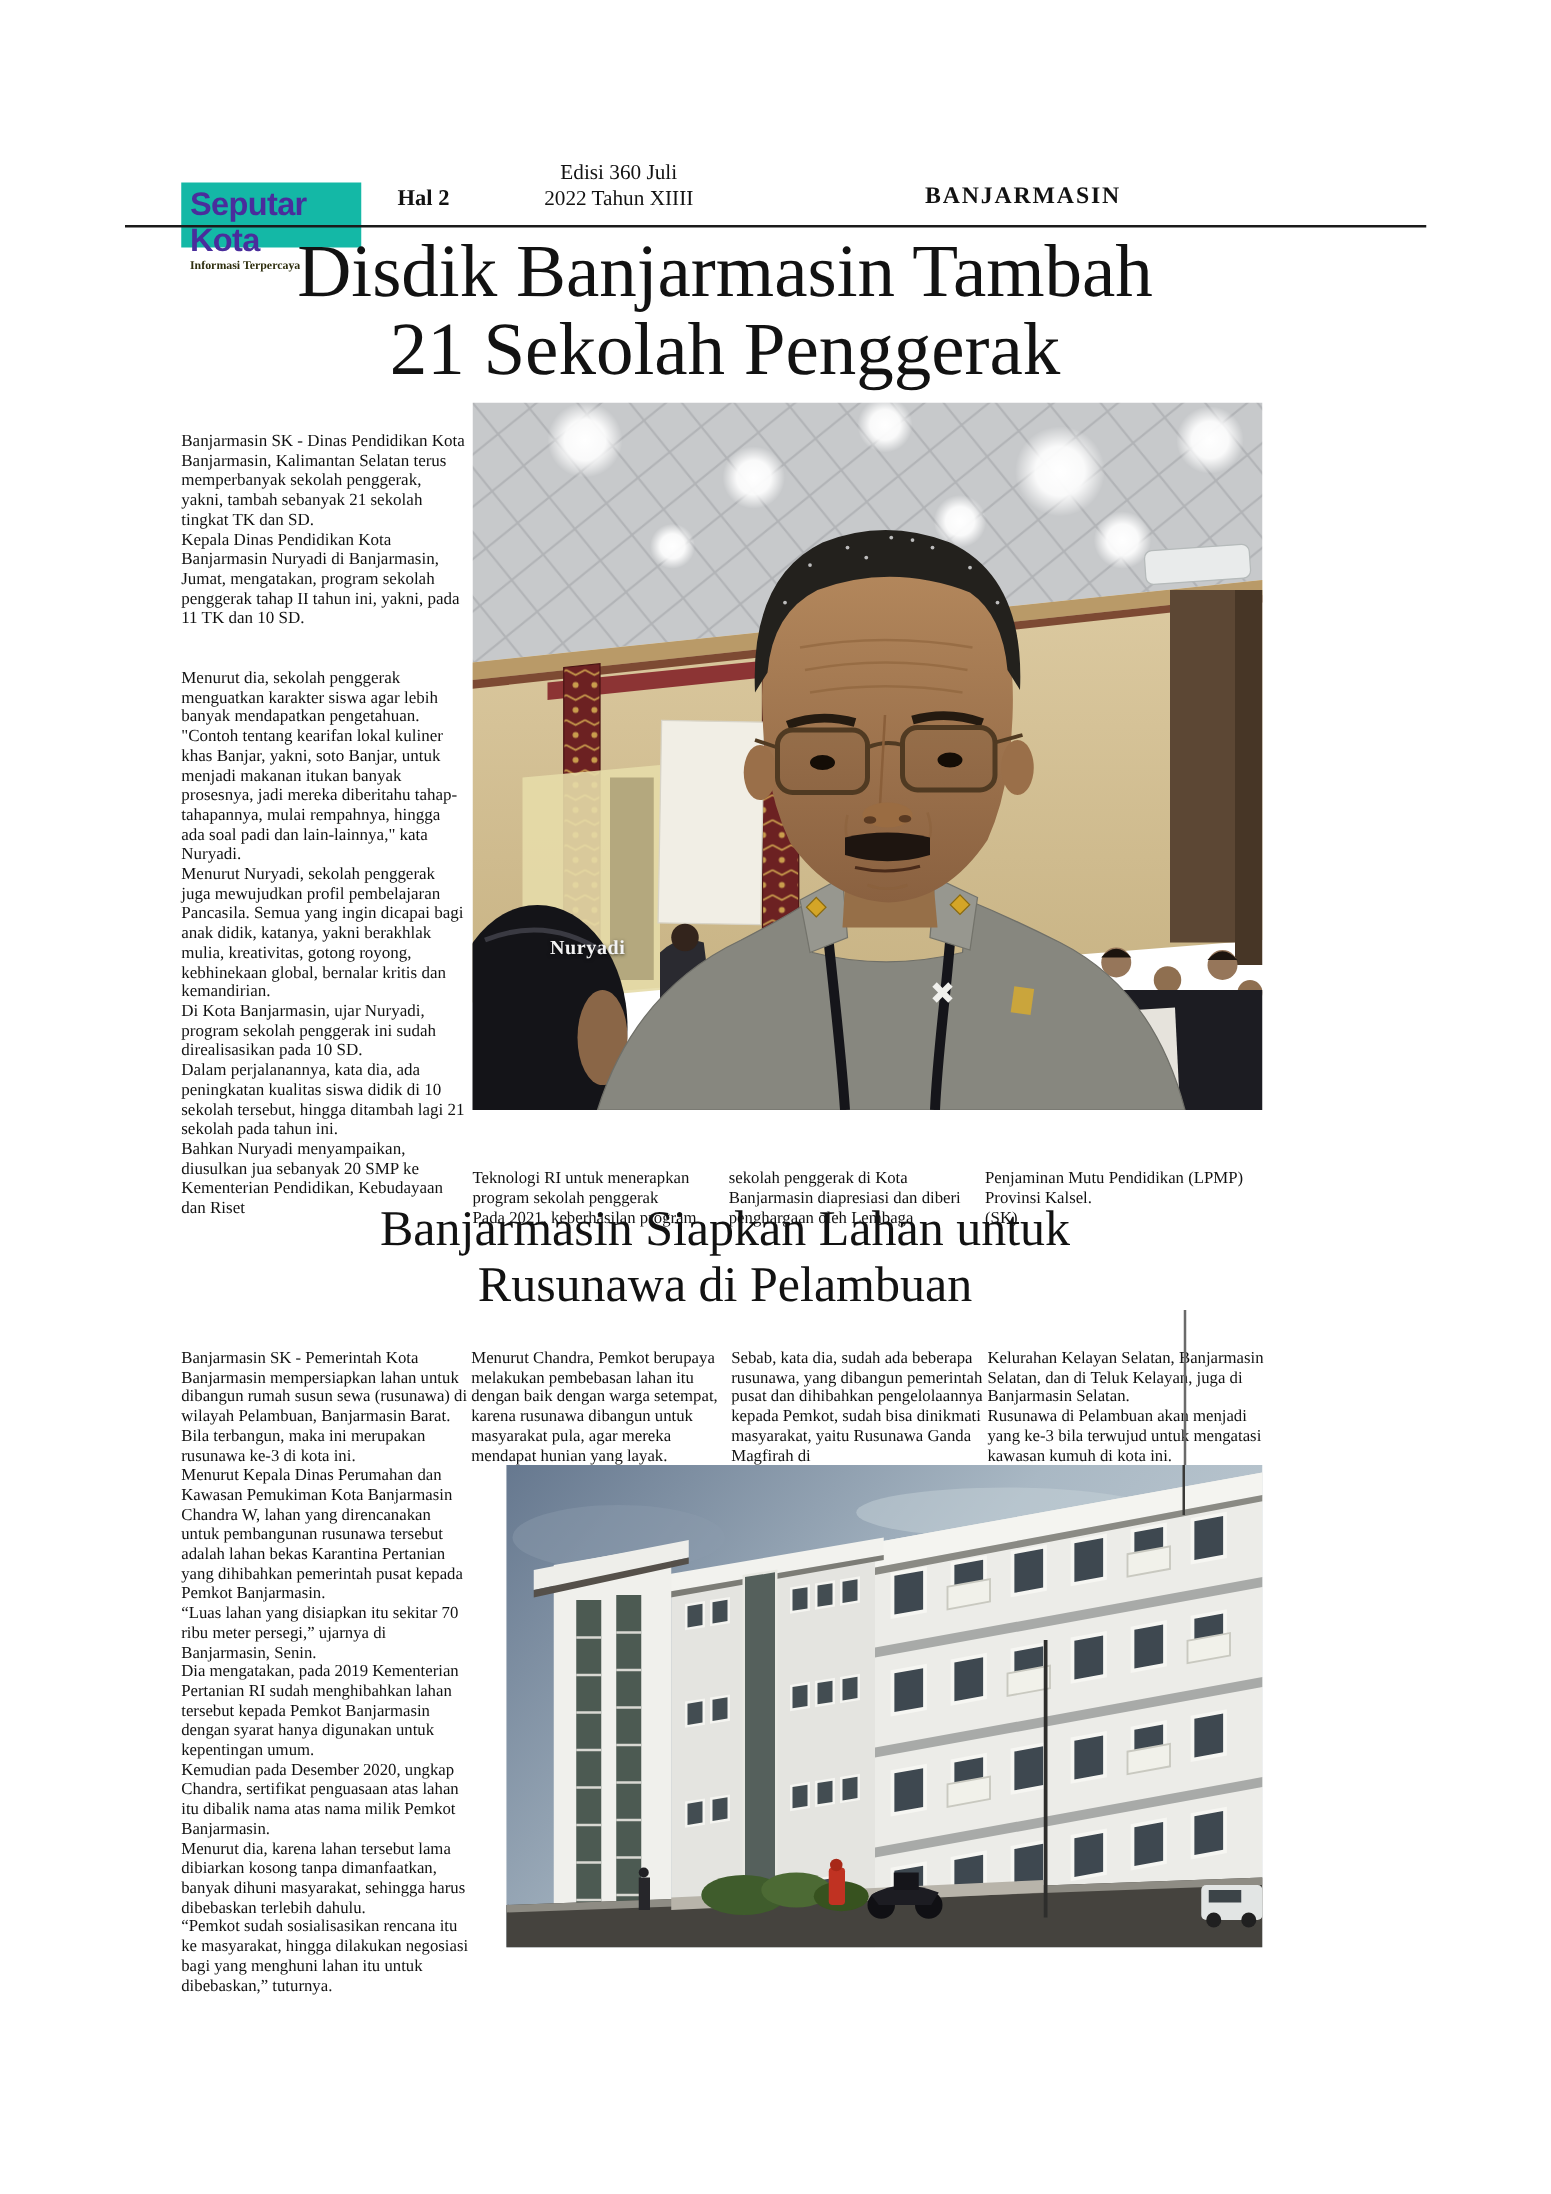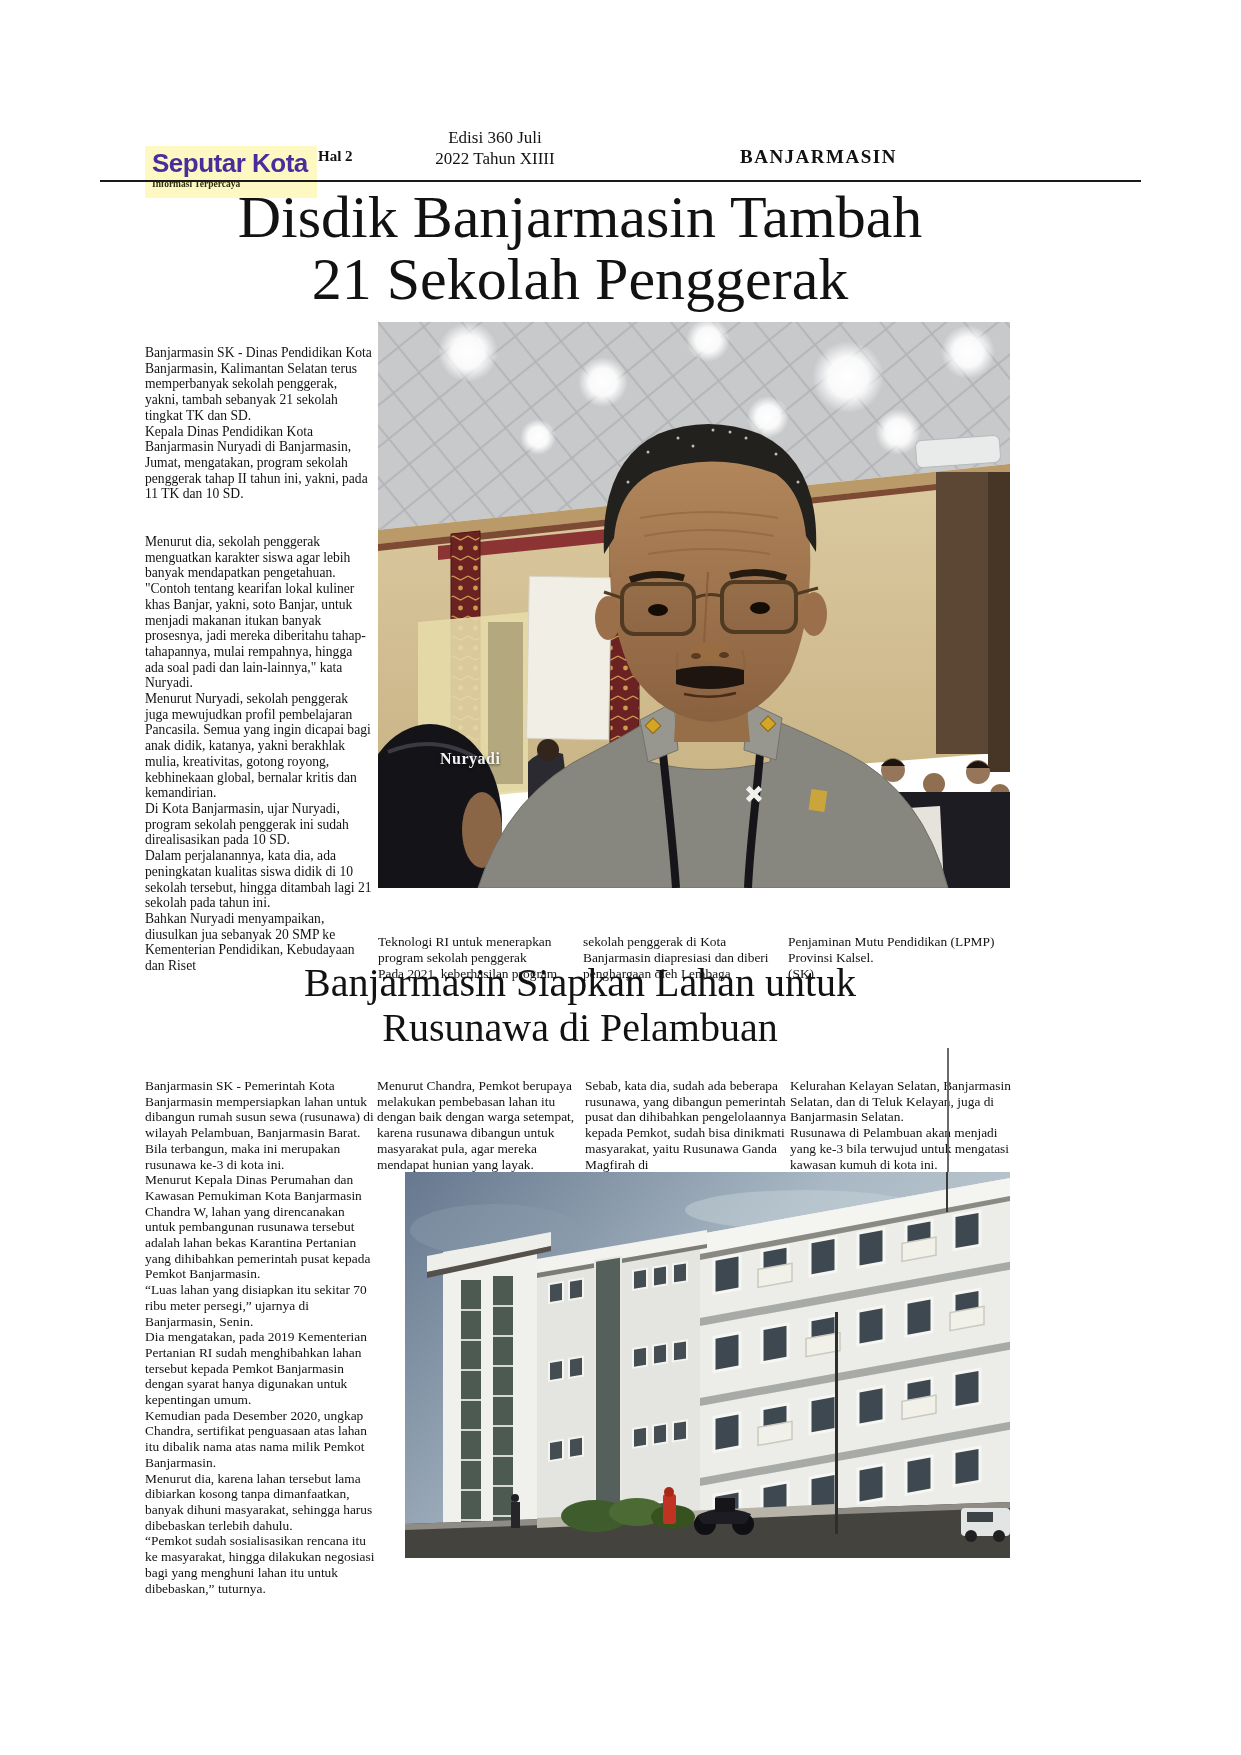--- a/index.html
+++ b/index.html
@@ -1,25 +1,25 @@
 <!DOCTYPE html>
 <html><head>
 <meta charset="utf-8">
 <style>
   html,body { margin:0; padding:0; background:#ffffff; }
   .page { position:relative; width:1241px; height:1755px; background:#fff;
           font-family:"Liberation Serif", serif; color:#121212; overflow:hidden; }
 
   
-  .logo-box { position:absolute; left:145px; top:146px; width:172px; height:52px;
-              background:#fef9c3; box-sizing:border-box; padding:3px 7px 2px; }
+  .logo-box { position:absolute; left:145px; top:146px; width:144px; height:52px;
+              background:#14b8a6; box-sizing:border-box; padding:3px 7px 2px; }
   .logo-title { font-family:"Liberation Sans", sans-serif; font-weight:bold;
                 color:#4a2d9c; font-size:26px; line-height:29px; letter-spacing:-0.5px; }
   .logo-tagline { font-weight:bold; font-size:9.5px; color:#2e2e0e; margin-top:1px; }
-  .page-no { position:absolute; left:318px; top:148px; font-size:15px; font-weight:bold; }
+  .page-no { position:absolute; left:318px; top:148px; font-size:18px; font-weight:bold; }
   .edition { position:absolute; left:400px; top:127px; width:190px; text-align:center;
              font-size:17px; line-height:21px; }
   .city { position:absolute; left:740px; top:146px; font-size:19px; font-weight:bold;
           letter-spacing:1.5px; }
   .masthead-rule { position:absolute; left:100px; top:180px; width:1041px; height:2px;
                    background:#1a1a1a; }
 
   
   .headline1 { position:absolute; left:110px; top:186px; width:940px; margin:0;
                text-align:center; font-weight:normal; font-size:60px; line-height:62px; }

